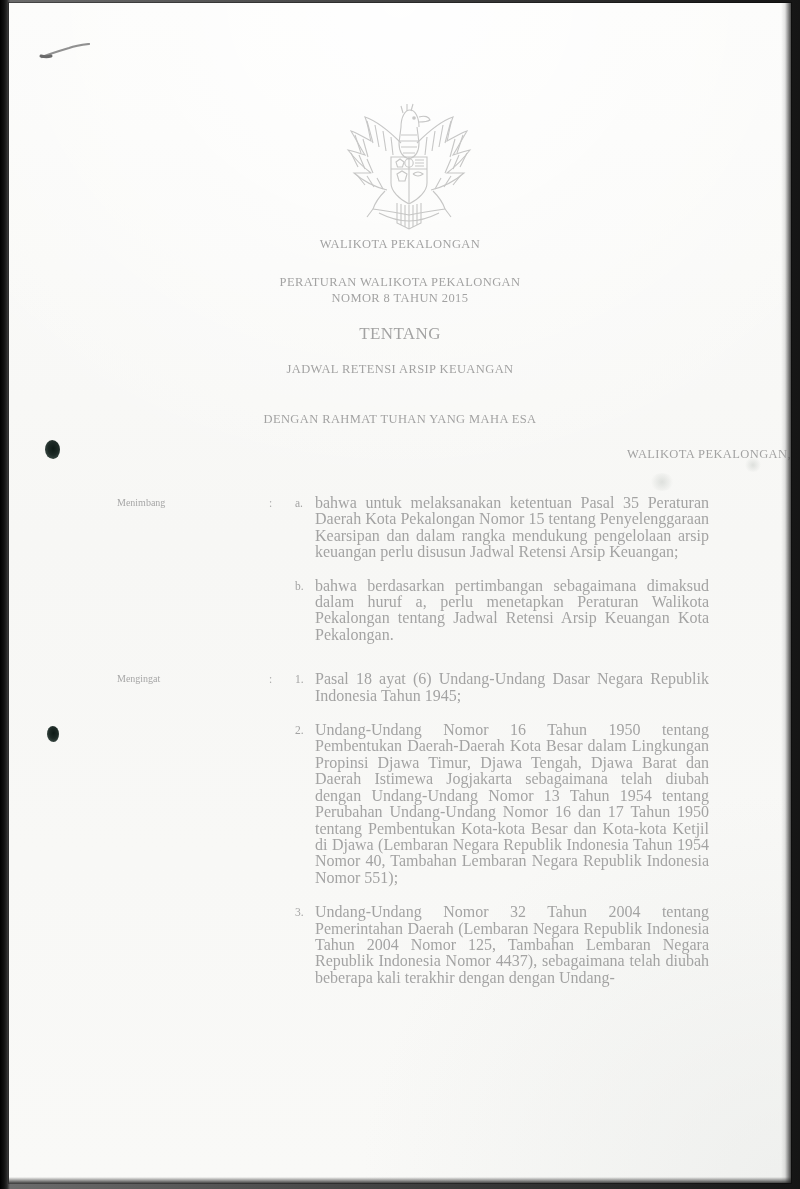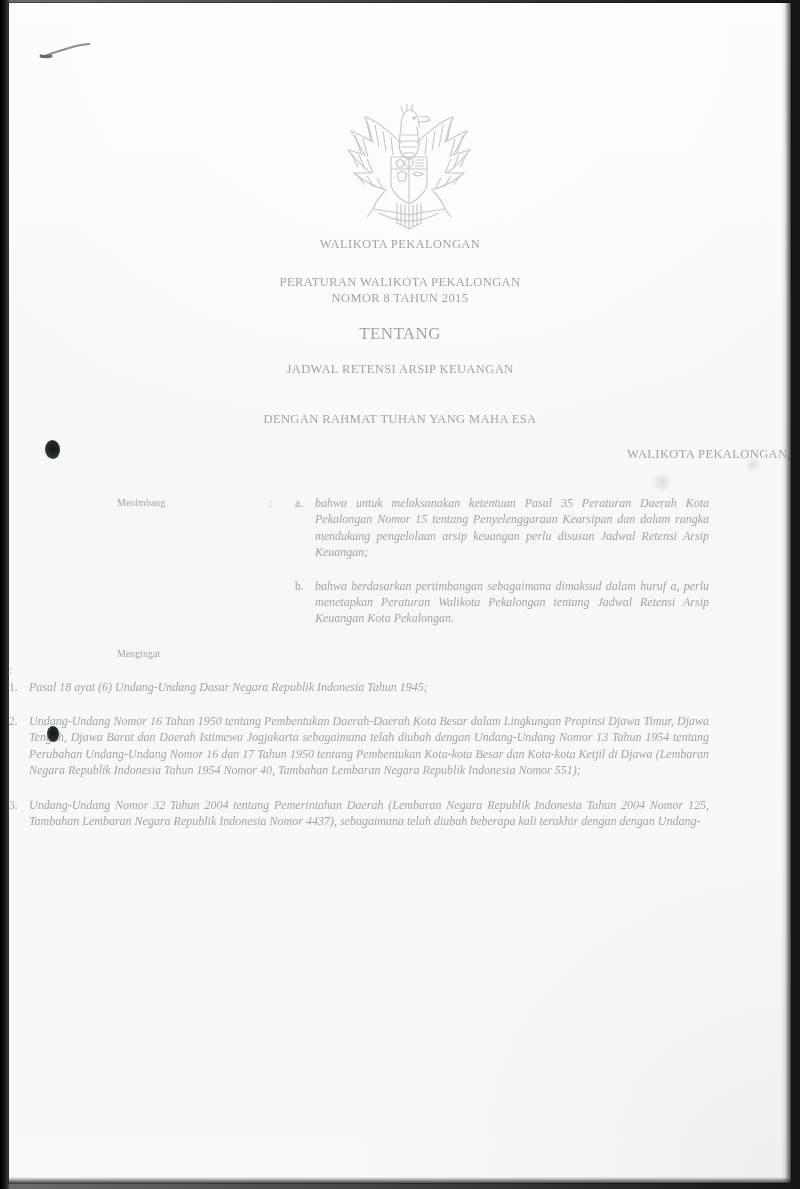--- a/index.html
+++ b/index.html
@@ -137,31 +137,30 @@
   }
   .item-marker {
     width: 20px;
     flex: 0 0 auto;
     font-size: 11.5px;
     line-height: 16.4px;
     color: #9c9c9c;
   }
   .item-text {
     flex: 1 1 auto;
-    font-size: 12px;
+    font-size: 16px;
     line-height: 16.4px;
     text-align: justify;
     text-justify: inter-word;
     color: #9c9c9c;
     hyphens: none;
-    font-style: italic;
-  }
-
-  
-  .mengingat-wrap { margin-top: 2px; flex-direction: column; }
+  }
+
+  
+  .mengingat-wrap { margin-top: 11px; }
   .mengingat-wrap .item { margin-bottom: 18px; }
 
   
   .pen-mark {
     position: absolute;
     left: 30px;
     top: 40px;
     width: 54px;
     height: 20px;
     pointer-events: none;

